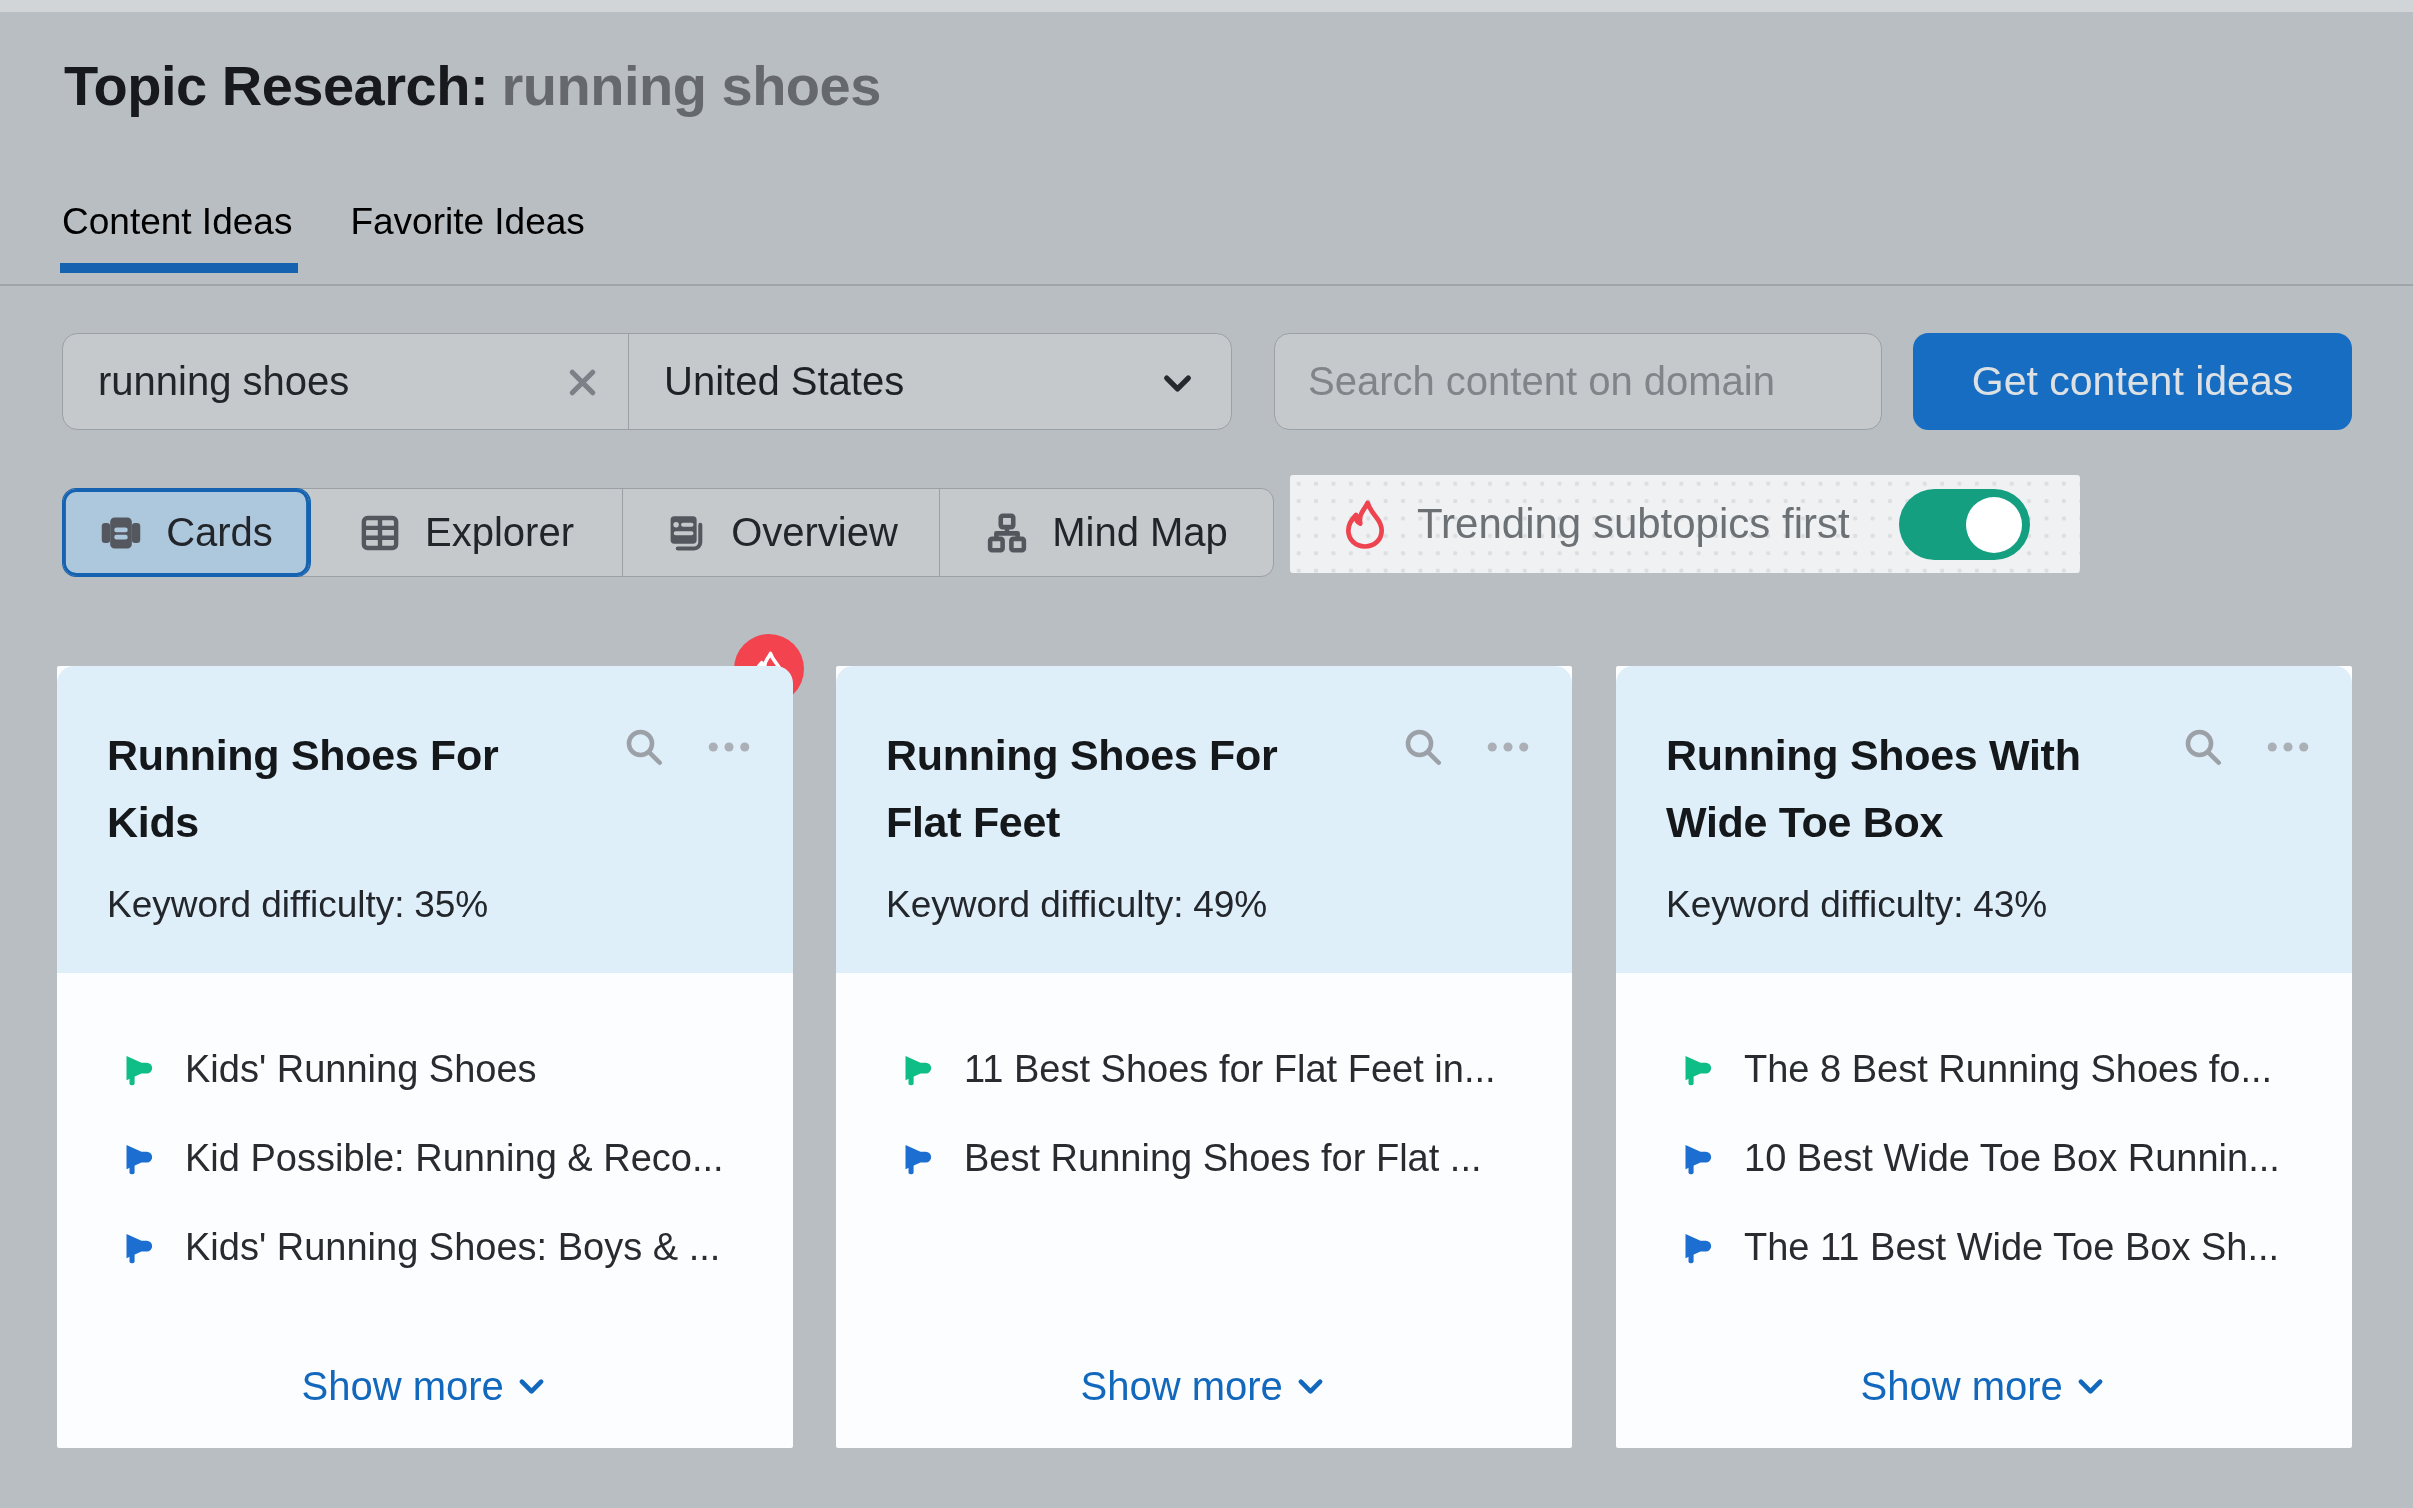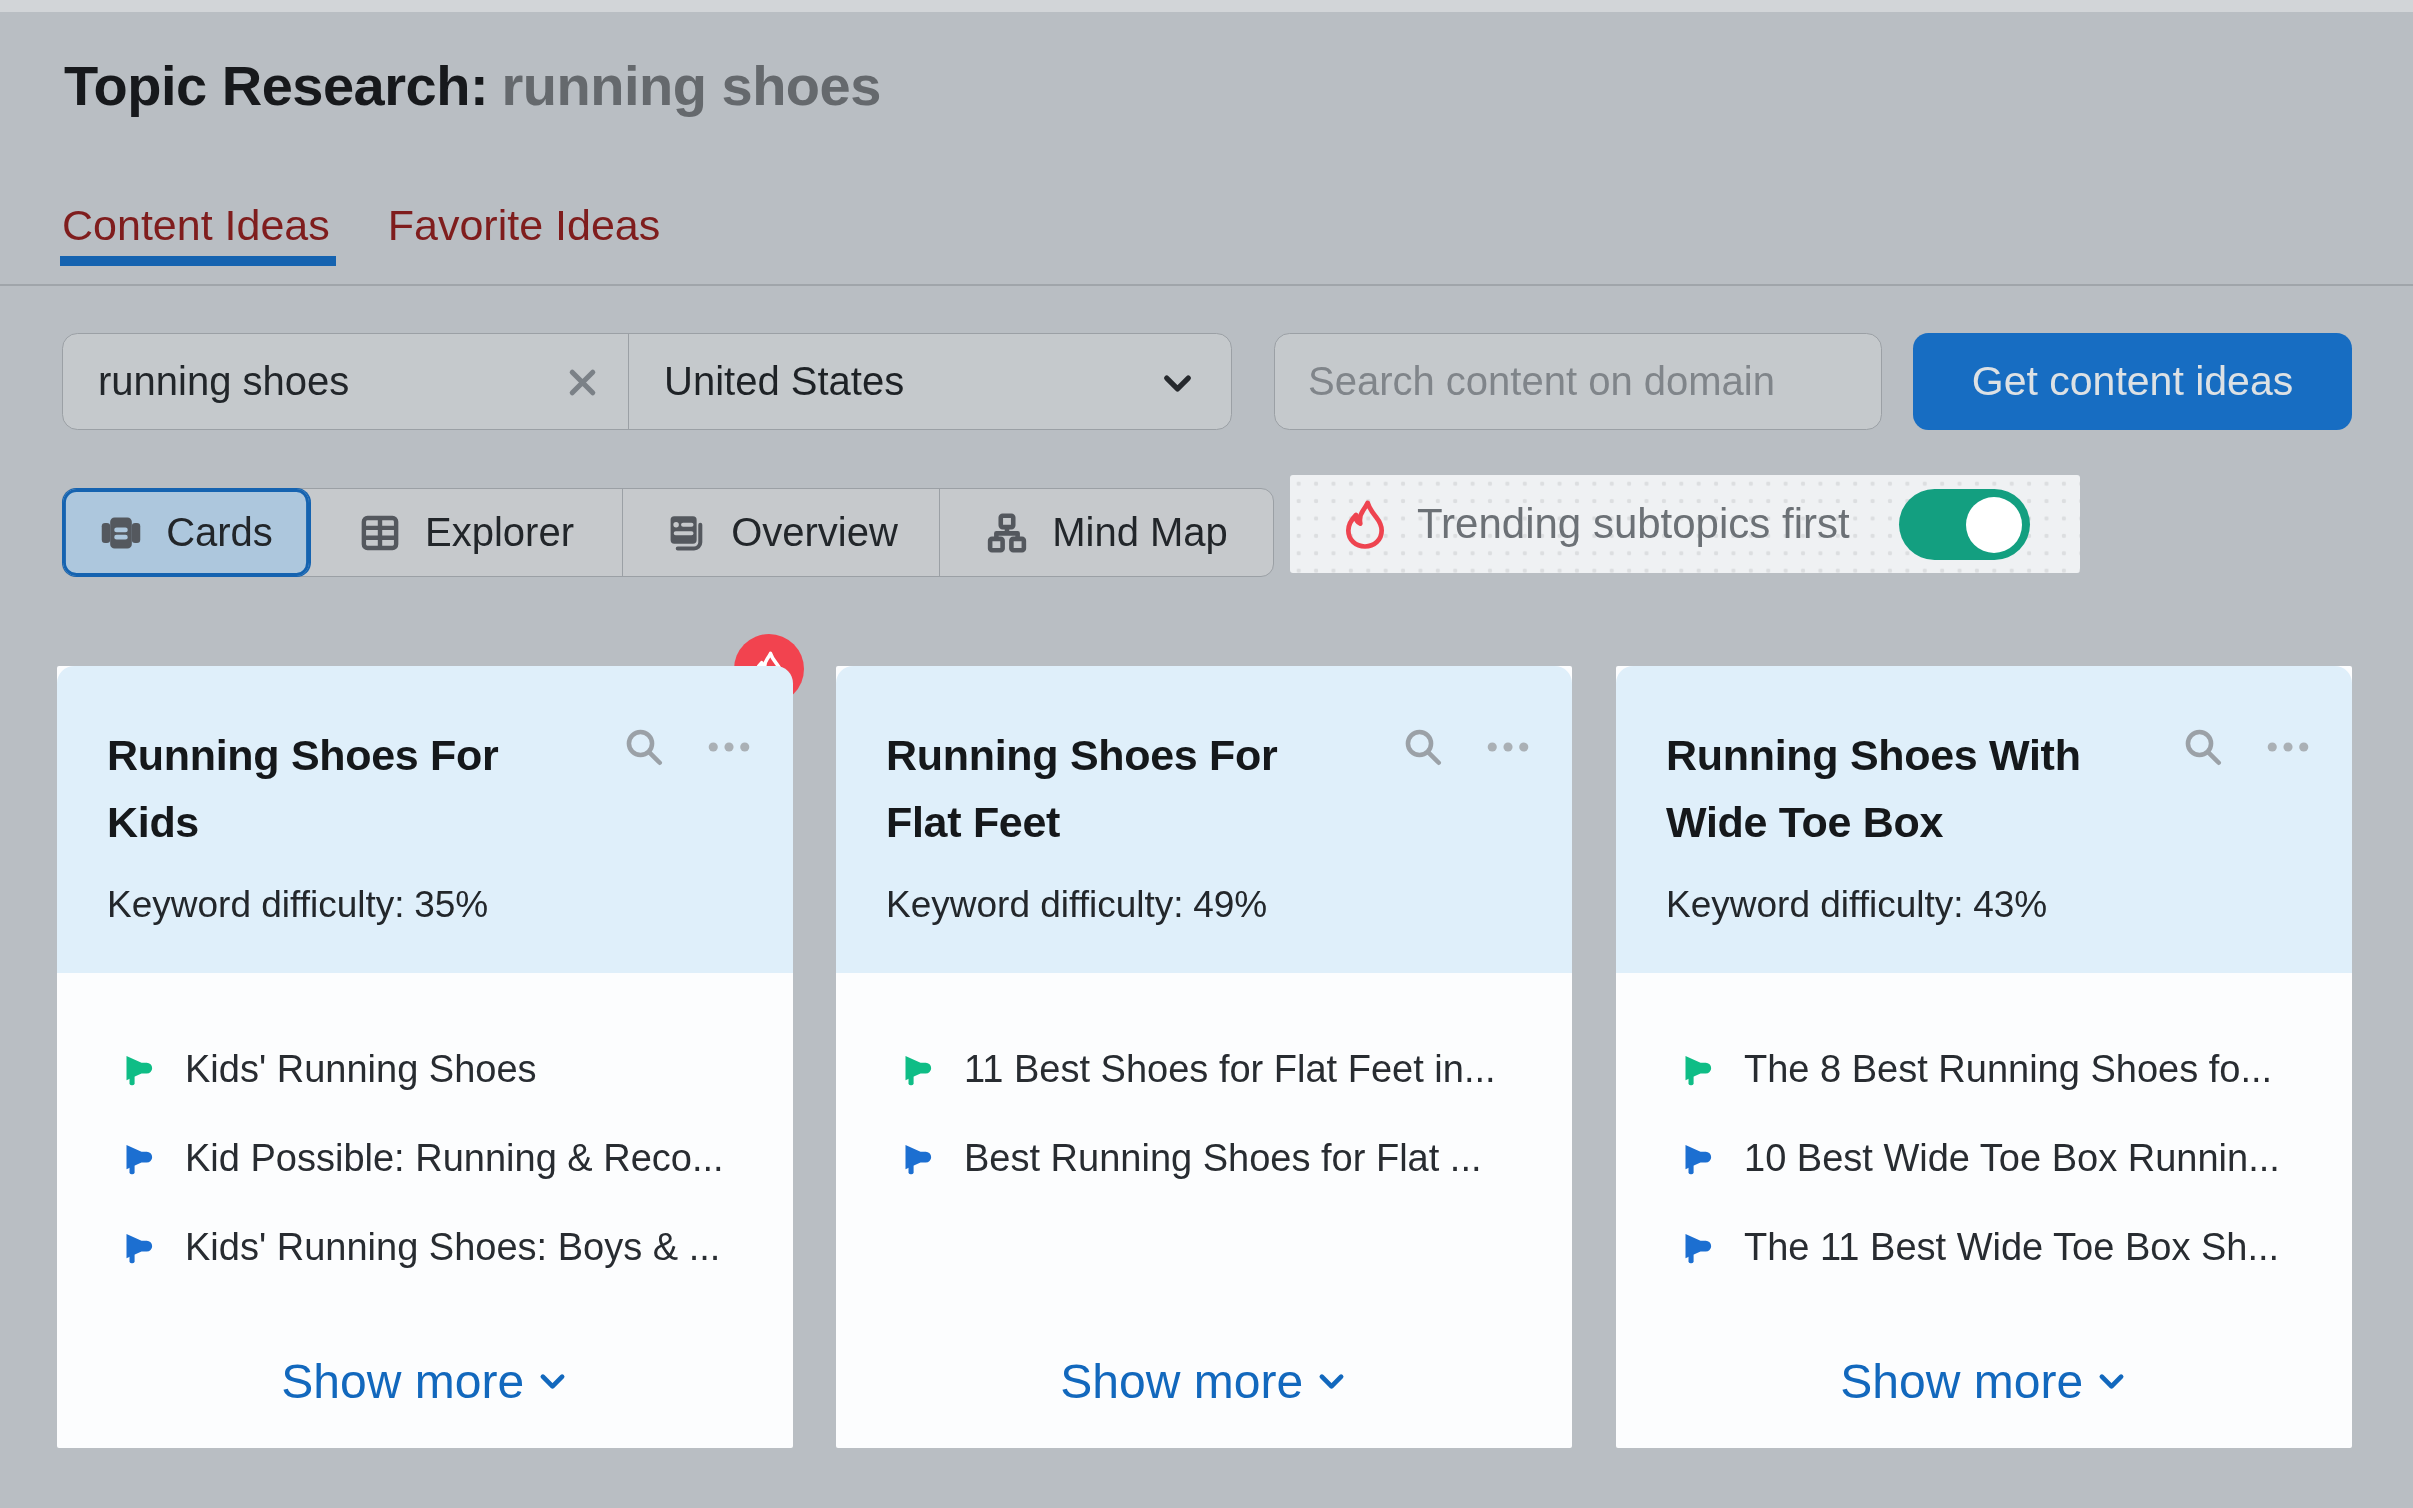--- a/index.html
+++ b/index.html
@@ -12,21 +12,21 @@
     color:#22262a;
   }
   .top-strip { position:absolute; top:0; left:0; width:2414px; height:11.6px; background:#d2d5d8; }
 
   
   .page-header { position:absolute; top:53px; left:64px; font-size:56px; font-weight:700; letter-spacing:-0.5px; white-space:nowrap; }
   .page-header .prefix { color:#17191c; }
   .page-header .query  { color:#65696d; margin-left:13.5px; }
 
   .tabs { position:absolute; top:201px; left:62px; display:flex; gap:58px; }
-  .tab { position:relative; font-size:43px; color:#7f1d1d; padding-bottom:16px; cursor:pointer; }
+  .tab { position:relative; font-size:37px; color:#000000; padding-bottom:30px; cursor:pointer; }
   .tab.active::after {
     content:""; position:absolute; left:-1.9px; right:-5.8px; bottom:0; height:9.7px;
     background:#1563b0;
   }
   .tabs-divider { position:absolute; top:284px; left:0; width:2414px; height:1.9px; background:#a0a5aa; }
 
   
   .search-row { position:absolute; top:333px; left:0; width:2414px; height:97px; }
   .keyword-group {
     position:absolute; left:62px; top:0; width:1170px; height:97px;
@@ -115,21 +115,21 @@
   .headline-row { display:flex; align-items:center; gap:27px; margin-bottom:46px; }
   .mega-icon { width:39px; height:39px; flex:0 0 auto; }
   .mega-icon.trending { color:#0fbd86; }
   .mega-icon.regular  { color:#1c6fd1; }
   .headline-text { font-size:38px; color:#282c31; white-space:nowrap; }
 
   .card-footer {
     margin-top:auto; align-self:center; padding-bottom:39px;
     display:flex; align-items:center; gap:11.6px; cursor:pointer;
   }
-  .show-more-label { font-size:48px; font-weight:500; color:#1268bd; }
+  .show-more-label { font-size:40px; font-weight:500; color:#1268bd; }
   .show-more-chevron { width:33px; height:33px; color:#1268bd; }
 
   .fire-badge {
     position:absolute; top:-32px; right:-10.6px; width:70px; height:70px; border-radius:50%;
     background:#f2434f; display:flex; align-items:center; justify-content:center;
   }
   .fire-badge svg { width:41px; height:41px; color:#ffffff; }
 </style>
 </head>
 <body>

